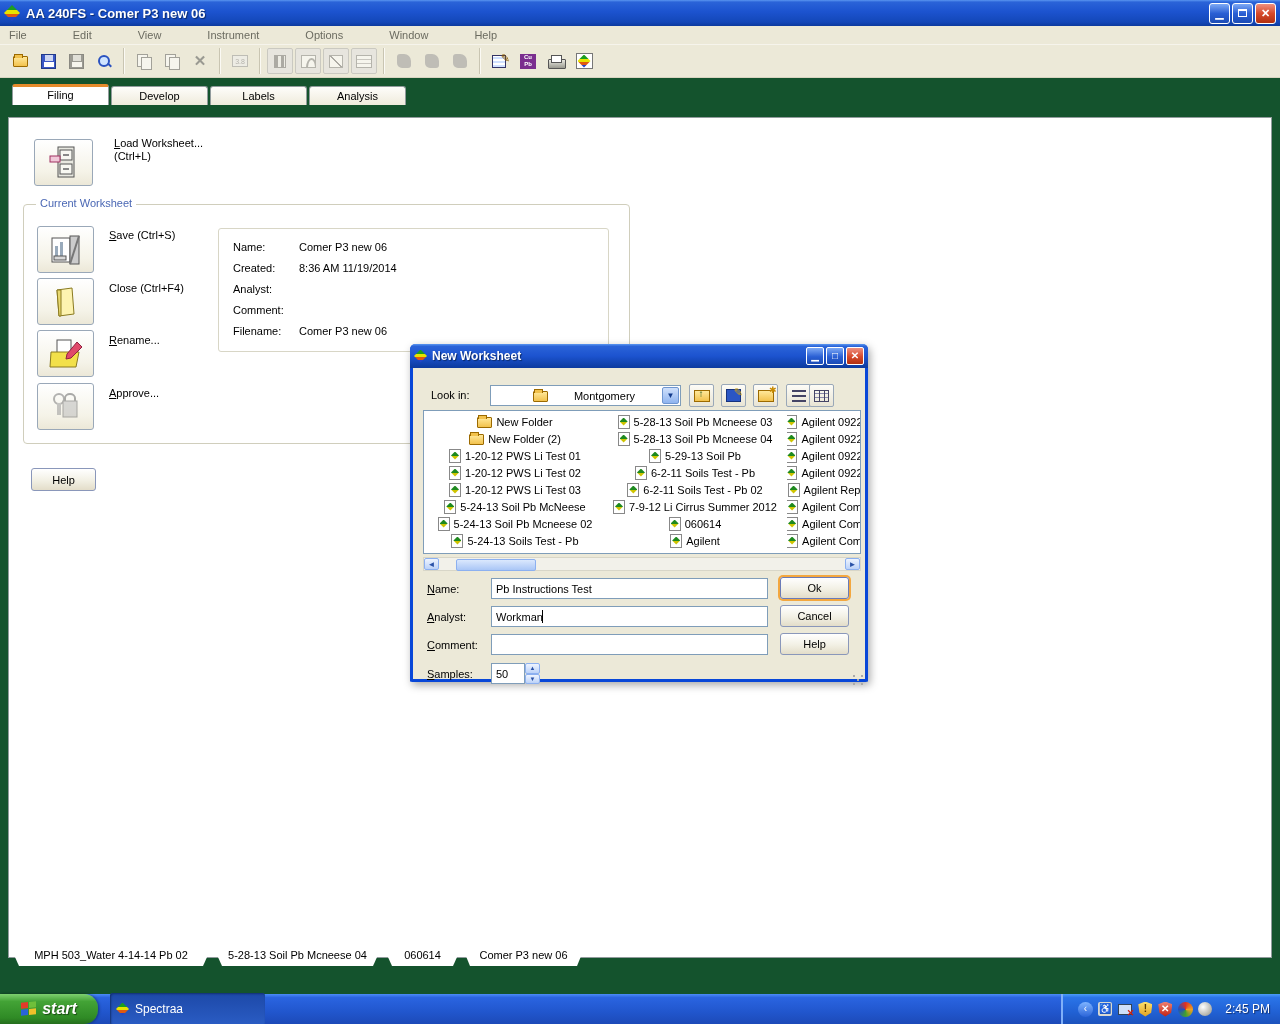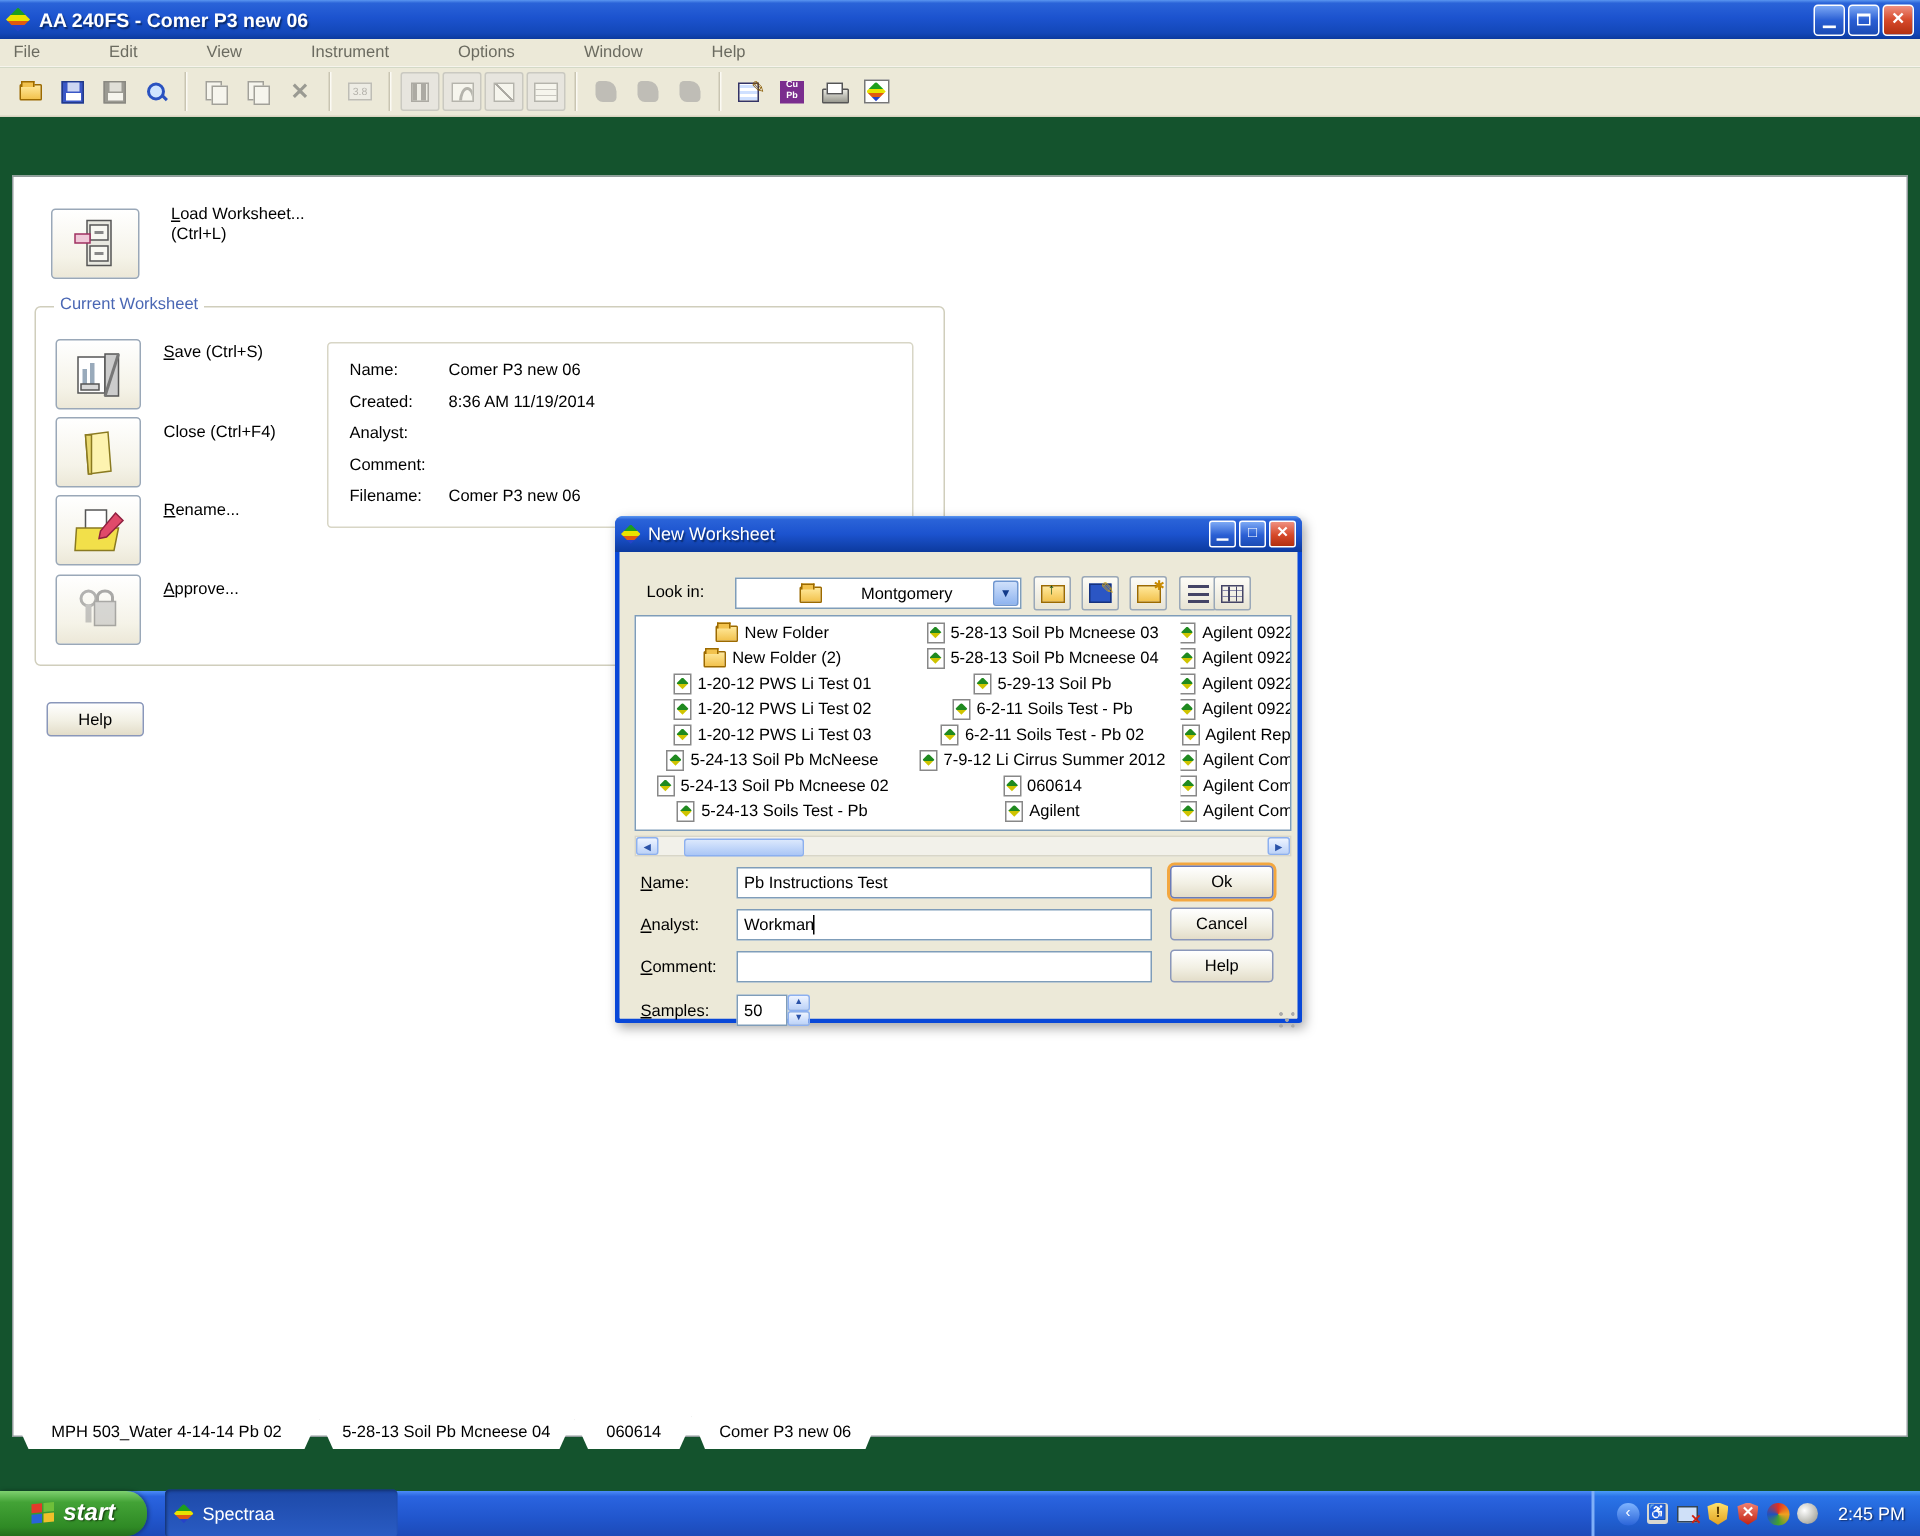--- a/index.html
+++ b/index.html
@@ -88,21 +88,21 @@
   .inforow .ilabel { width:66px; }
   .xpbtn { background:linear-gradient(180deg,#fff,#f2f0e4 55%,#e3ddc9); border:1px solid #8a97ba; border-radius:3px;
     font-family:"Liberation Sans",sans-serif; font-size:11px; text-align:center; }
 
   
   .dialog { position:absolute; left:410px; top:344px; width:458px; height:338px; border:3px solid #0847d8; border-top:none;
     border-radius:6px 6px 2px 2px; background:#ece9d8; box-shadow:2px 3px 8px rgba(0,0,0,.35); }
   .dlg-title { position:absolute; left:-3px; top:0; width:458px; height:24px; border-radius:5px 5px 0 0;
     background:linear-gradient(180deg,#5a96f0 0%,#2a63d8 10%,#1c53cf 50%,#0c3a9e 100%);
     display:flex; align-items:center; padding:0 4px; }
-  .dlg-title .t { color:#fff; font-weight:normal; font-size:12px; margin-left:5px; flex:1; text-shadow:1px 1px 1px #0a2a6a; }
+  .dlg-title .t { color:#fff; font-weight:bold; font-size:12px; margin-left:5px; flex:1; text-shadow:1px 1px 1px #0a2a6a; }
   .dlg-winbtn { width:18px; height:18px; border-radius:2px; border:1px solid #fff; margin-left:2px; color:#fff;
     background:linear-gradient(180deg,#7da9f5,#2a5fd4 55%,#1b4bb5); font-size:10px; line-height:16px; text-align:center; }
   .dlg-winbtn.close { background:linear-gradient(180deg,#ef9080,#d6492a 55%,#b23010); font-weight:bold; }
   .dlg-body { position:absolute; left:0; top:32px; width:452px; height:311px; }
   .combo { position:absolute; left:77px; top:9px; width:191px; height:21px; background:#fff; border:1px solid #7f9db9; display:flex; align-items:center; }
   .combo .ctext { flex:1; text-align:center; }
   .combo .carrow { width:17px; height:17px; margin:1px; border-radius:2px; background:linear-gradient(#cfe0fb,#8fb4ef); border:1px solid #6f96d0;
     color:#123a8a; font-size:8px; line-height:16px; text-align:center; }
   .dtool { position:absolute; top:8px; width:25px; height:23px; background:linear-gradient(#fdfcf7,#e8e4d4); border:1px solid #9aa8b8; border-radius:2px;
     display:flex; align-items:center; justify-content:center; }
@@ -262,20 +262,26 @@
     <span class="tbtn">
         <span class="i-printer"></span>
       </span>
     <span class="tbtn">
         <span class="i-boxed-diamond">
           <span class="diamond small"></span>
         </span>
       </span>
   </div>
 
+  <div class="toptabs">
+    <div class="ttab active">Filing</div>
+    <div class="ttab">Develop</div>
+    <div class="ttab">Labels</div>
+    <div class="ttab">Analysis</div>
+  </div>
 
   <div class="page">
 
     <div class="iconbtn" style="left:25px; top:21px; width:59px; height:47px;">
       <svg width="30" height="34" viewBox="0 0 30 34">
         <rect x="9" y="1" width="16" height="30" fill="#e8e8e0" stroke="#555"></rect>
         <rect x="11" y="4" width="12" height="10" fill="#f8f8f2" stroke="#555"></rect>
         <rect x="11" y="18" width="12" height="10" fill="#f8f8f2" stroke="#555"></rect>
         <rect x="14" y="8" width="6" height="2" fill="#888"></rect>
         <rect x="14" y="22" width="6" height="2" fill="#888"></rect>

